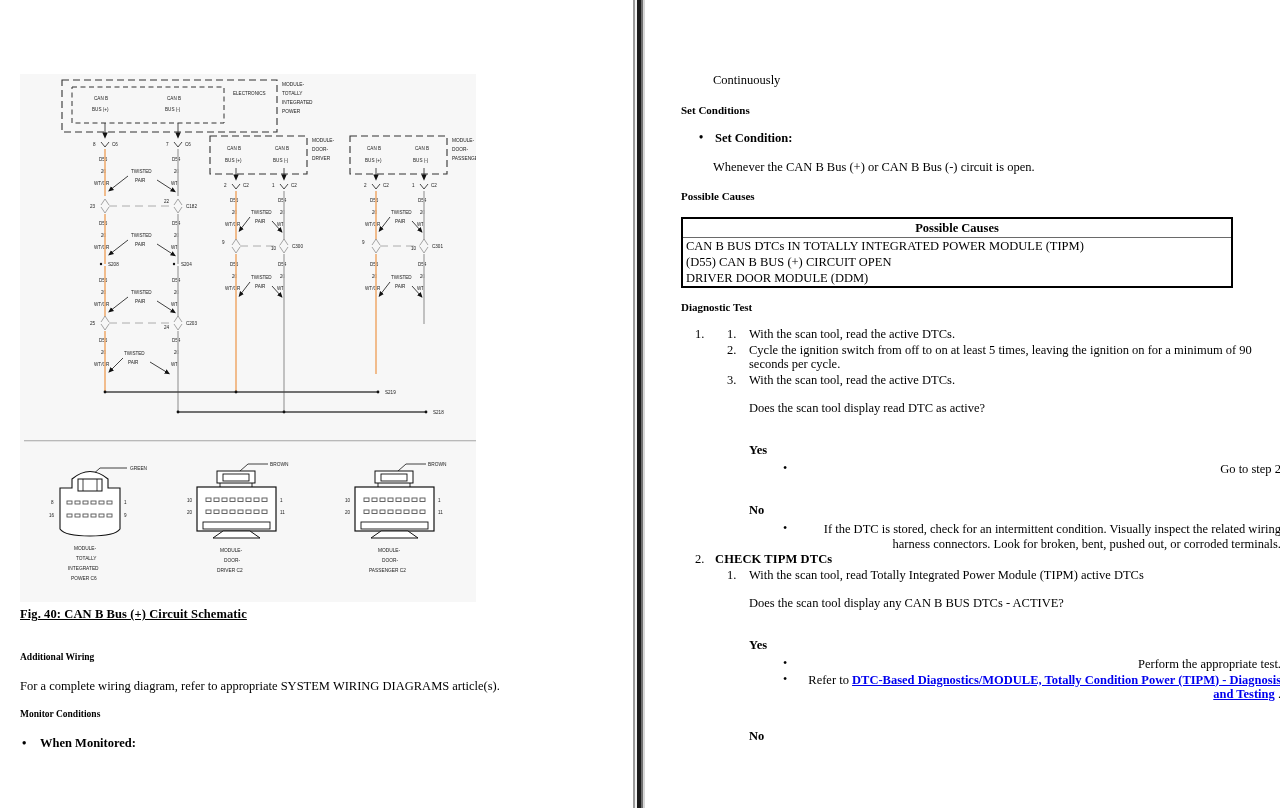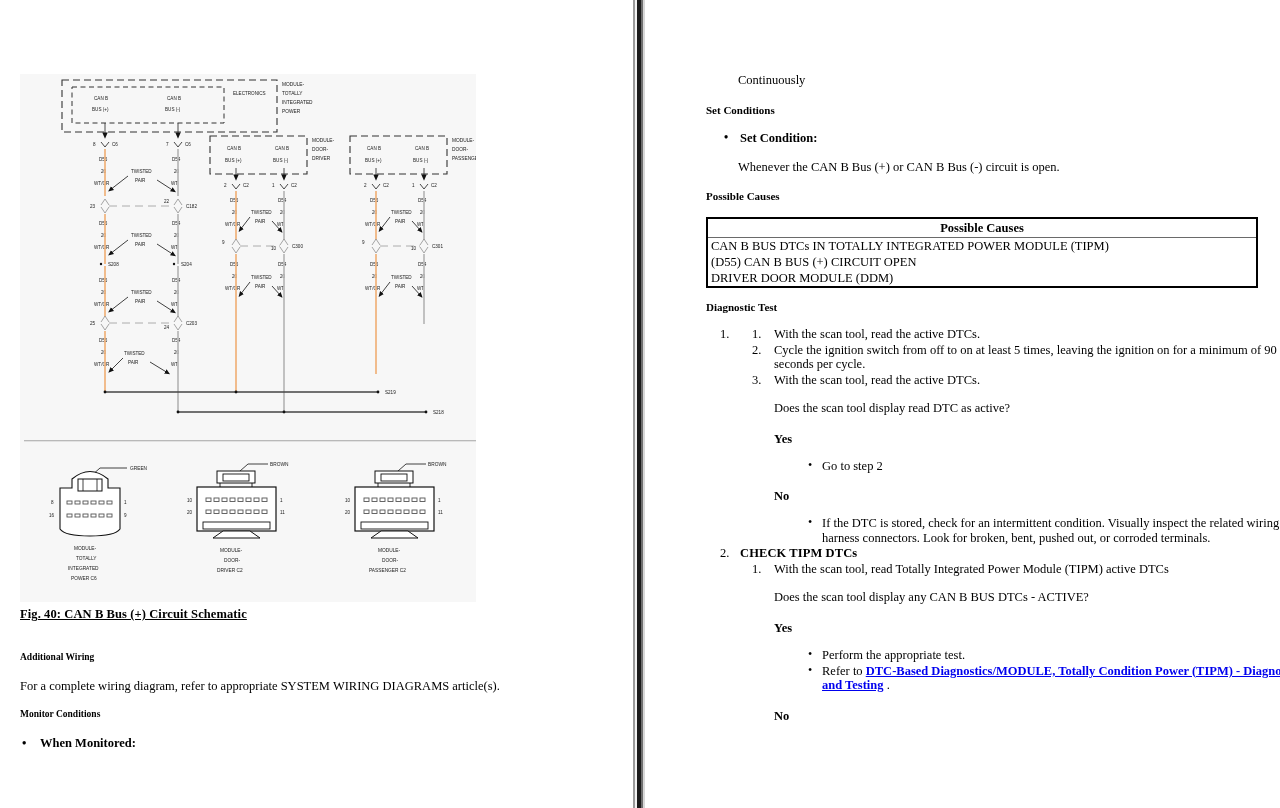--- a/index.html
+++ b/index.html
@@ -32,21 +32,21 @@
   .gutter .g5 { position:absolute; top:0; bottom:0; left:10px; width:2px; background:#d8d8d8; }
 
   
   .col-left {
     position: absolute;
     left: 0; top: 0;
     width: 617px; height: 808px;
   }
   .col-right {
     position: absolute;
-    left: 670px; top: 0;
+    left: 645px; top: 0;
     width: 564px; height: 808px;
   }
 
   
   .figure {
     position: absolute;
     left: 20px; top: 74px;
     width: 456px; height: 528px;
     background: #f7f7f7;
   }
@@ -155,25 +155,26 @@
   .sub > .num { position:absolute; left: 12px; top:0; }
   .q {
     font-size: 12.5px;
     padding-left: 34px;
     margin-top: 13px;
   }
   .yn {
     font-size: 12.5px;
     font-weight: bold;
     padding-left: 34px;
-    margin-top: 16px;
+    margin-top: 27px;
   }
   .bullets {
-    margin-top: 12px;
+    margin-top: 4px;
     padding-left: 68px;
+    text-align: right;
   }
   .bullets .b {
     position: relative;
     font-size: 12.5px;
     line-height: 1.17;
     padding-left: 14px;
     margin-bottom: 1px;
   }
   .bullets .b::before {
     content: "\2022";

